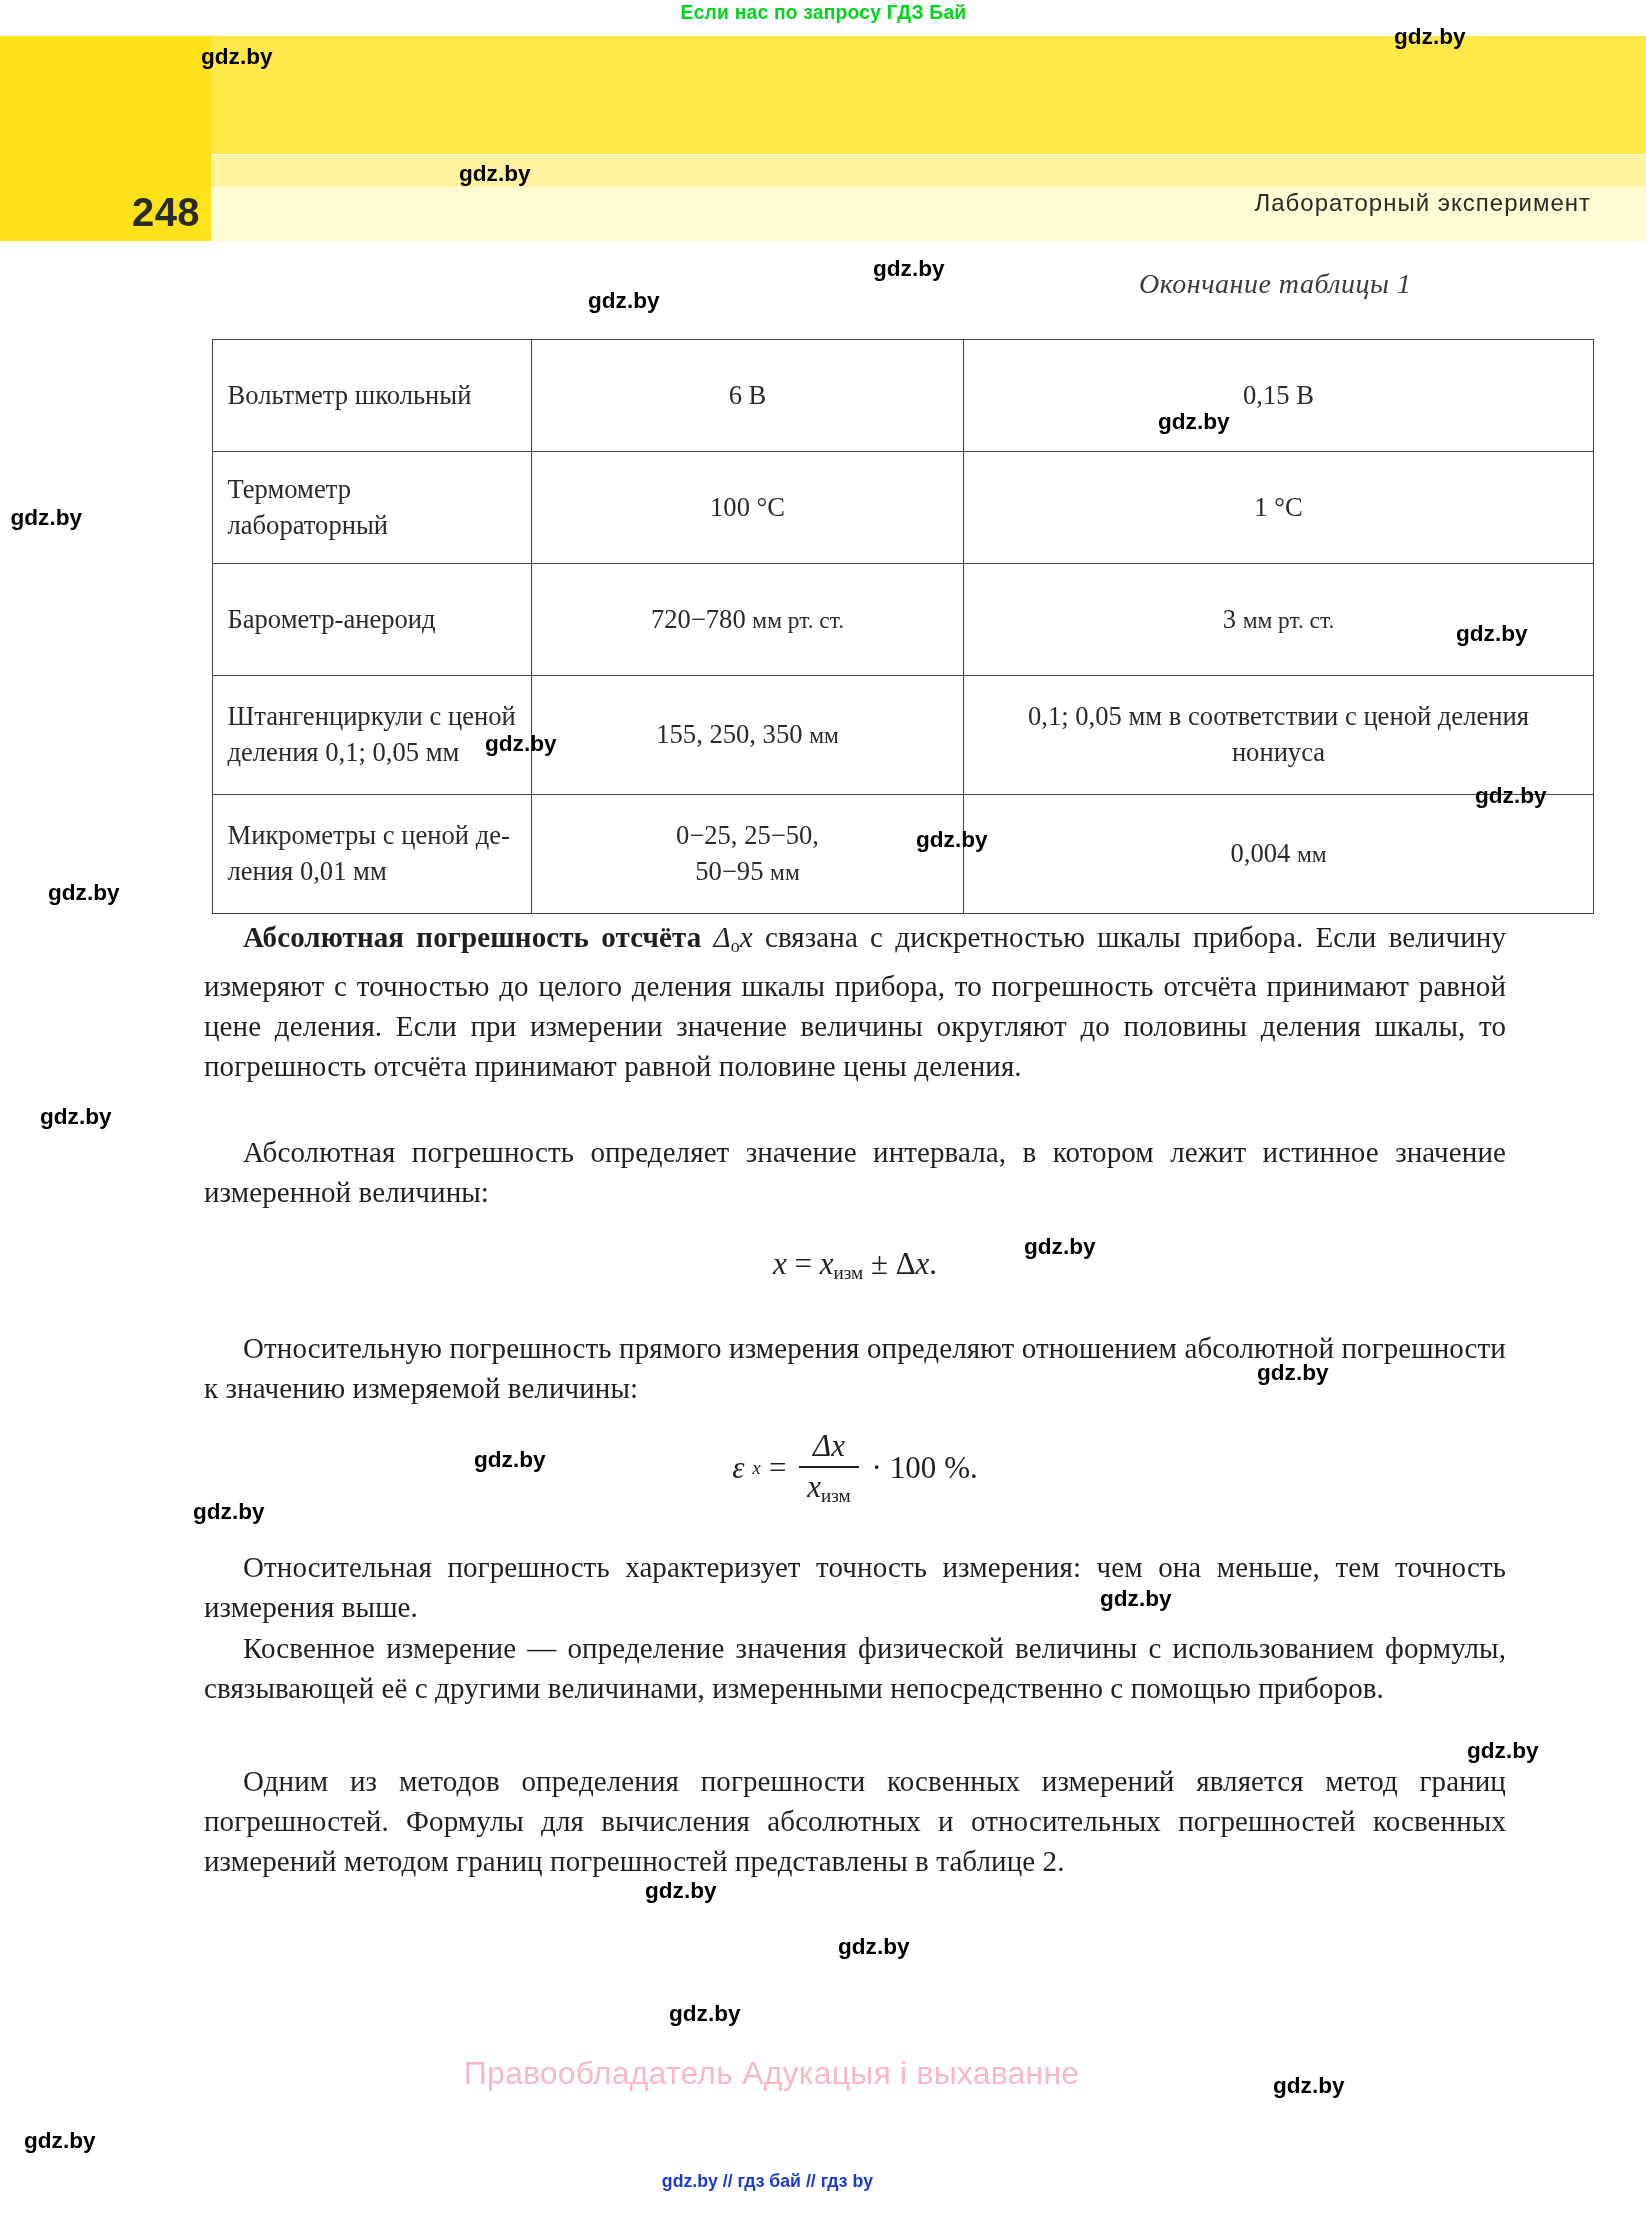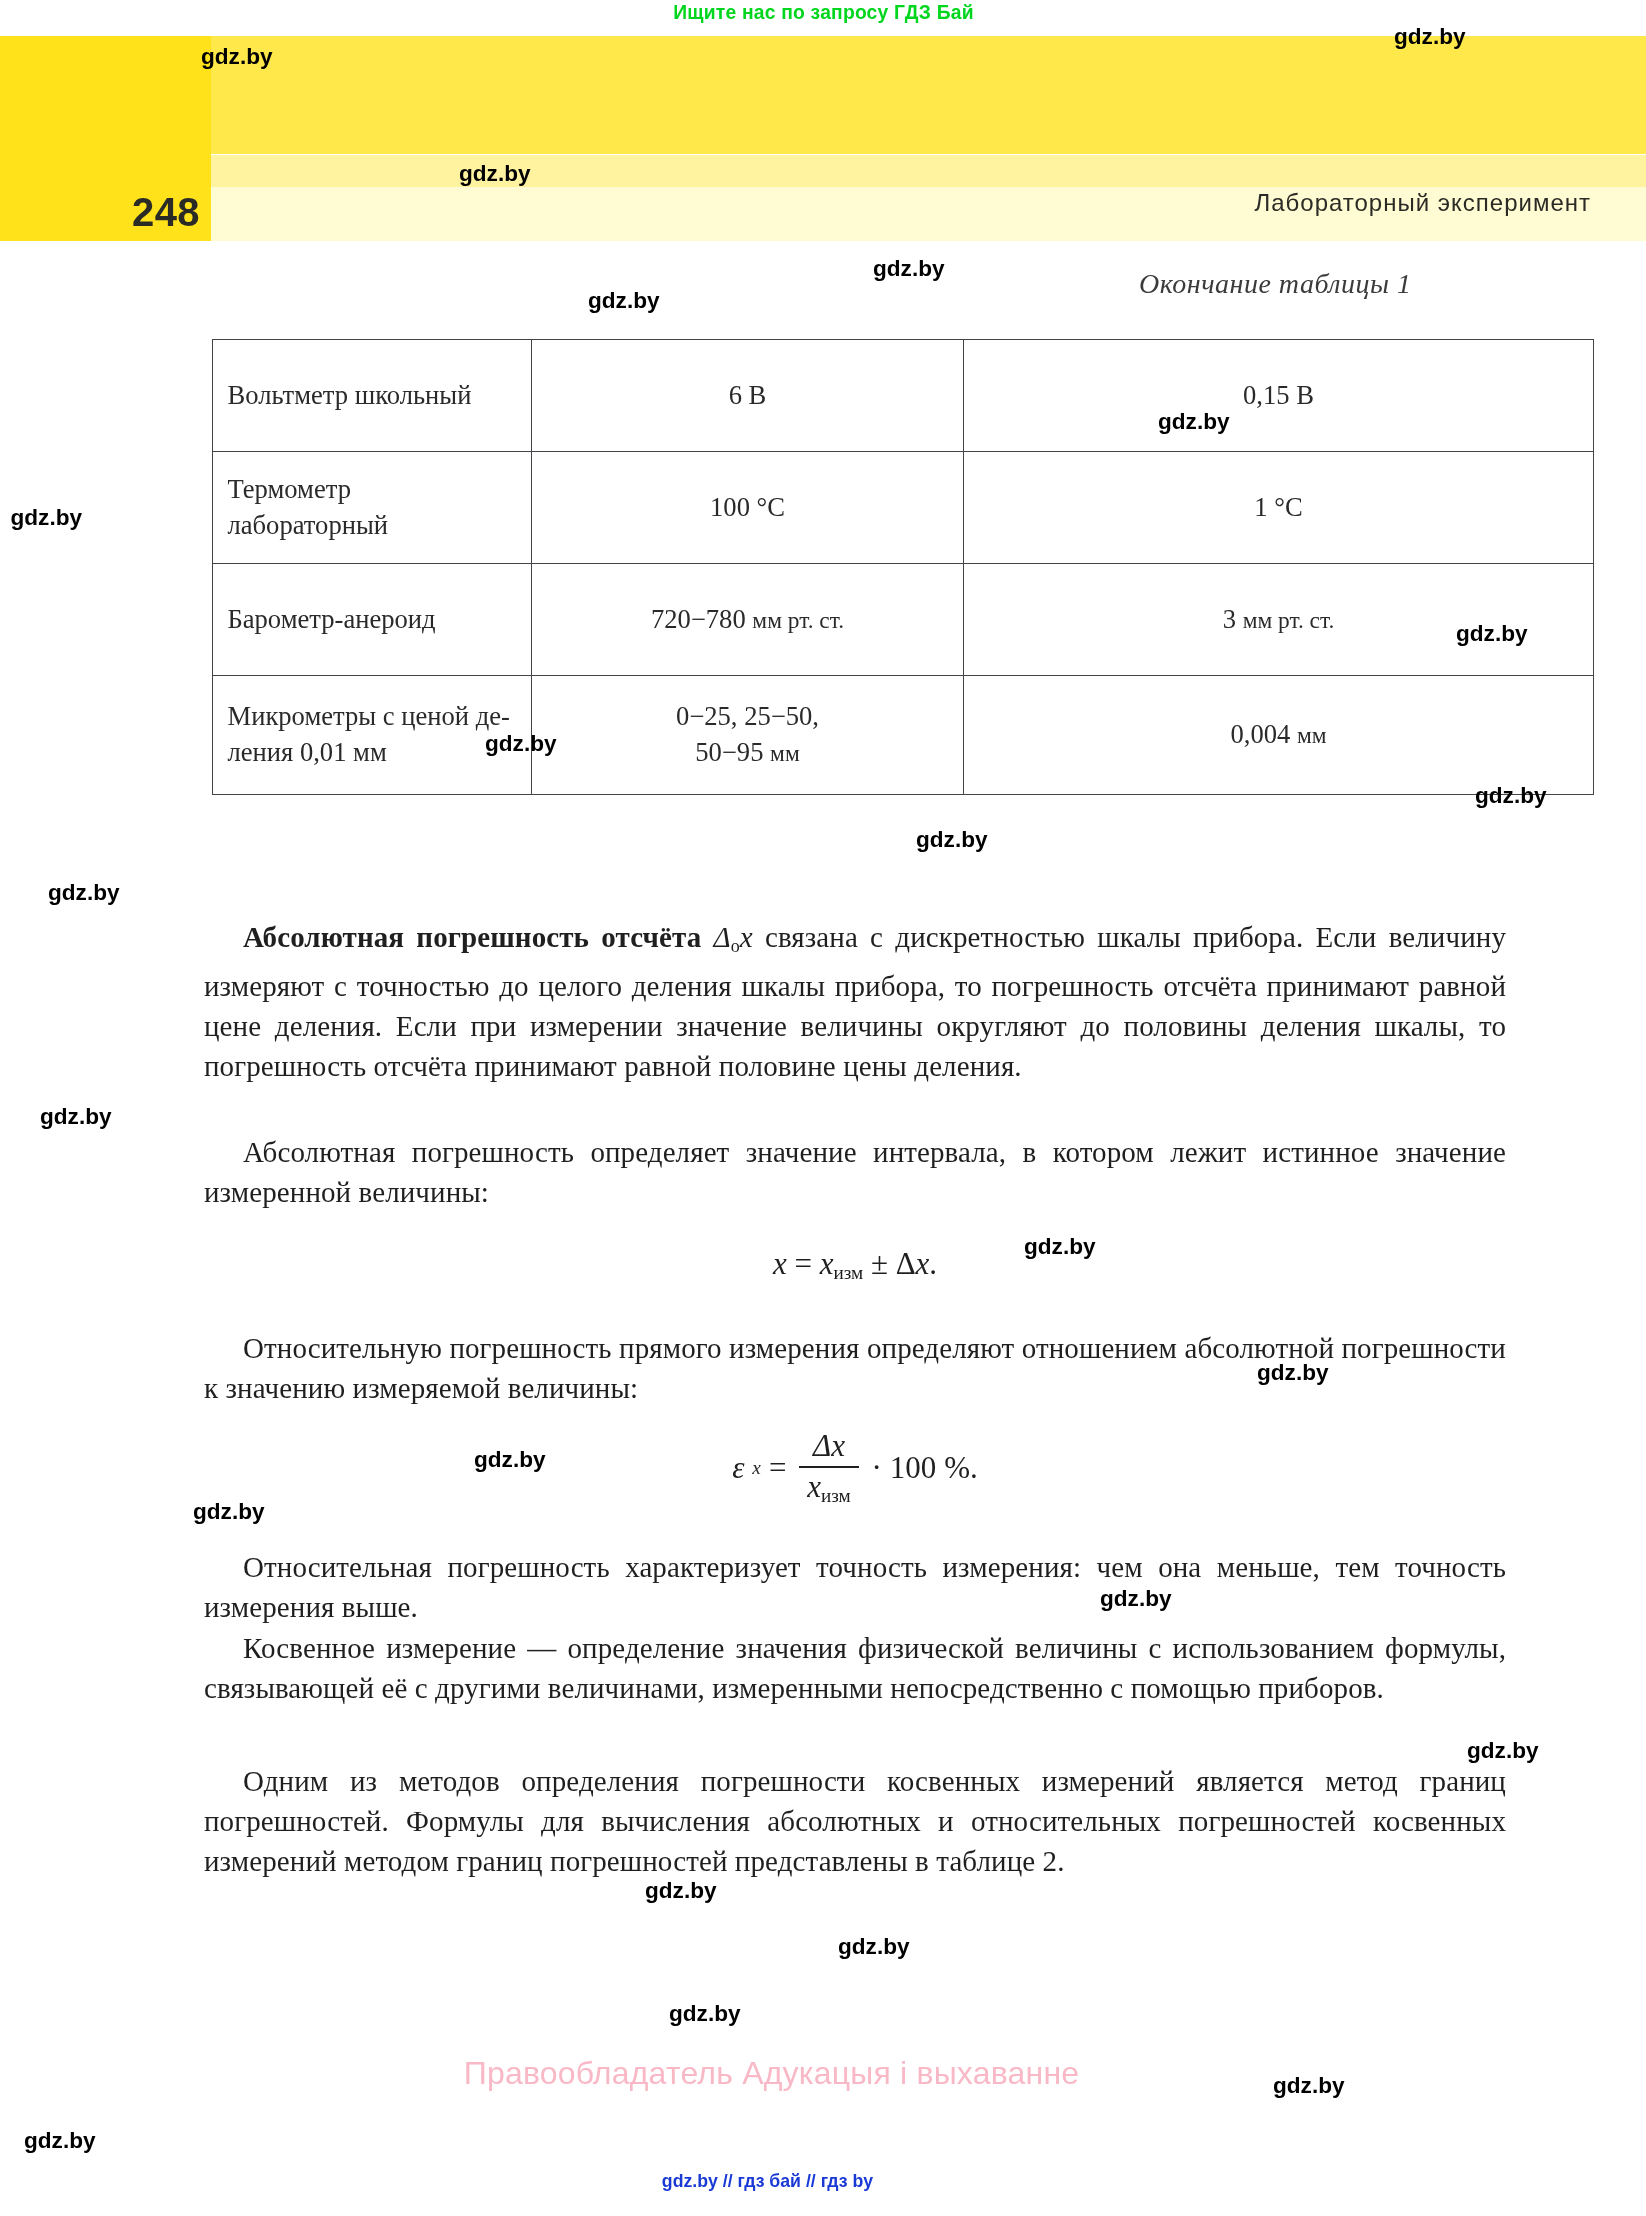--- a/index.html
+++ b/index.html
@@ -198,21 +198,21 @@
     position: absolute;
     font-family: "Liberation Sans", sans-serif;
     font-weight: 700;
     color: #000000;
     white-space: nowrap;
   }
 </style>
 </head>
 <body>
 
-<div class="promo-line">Ищите нас по запросу ГДЗ Бай</div>
+<div class="promo-line">Если нас по запросу ГДЗ Бай</div>
 
 <div class="header-band band-a"></div>
 <div class="header-band band-b"></div>
 <div class="header-band band-c"></div>
 <div class="page-tab"></div>
 <div class="page-number">248</div>
 <div class="header-title">Лабораторный эксперимент</div>
 
 <div class="table-caption">Окончание таблицы 1</div>
 
@@ -225,20 +225,25 @@
     </tr>
     <tr>
       <td class="c-name r-tall">Термометр лабораторный</td>
       <td class="c-range r-tall">100 °C</td>
       <td class="c-err r-tall">1 °C</td>
     </tr>
     <tr>
       <td class="c-name r-tall">Барометр-анероид</td>
       <td class="c-range r-tall"><span>720−780</span> <span class="small-u">мм рт. ст.</span></td>
       <td class="c-err r-tall"><span>3</span> <span class="small-u">мм рт. ст.</span></td>
+    </tr>
+    <tr>
+      <td class="c-name r-xtall">Штангенциркули с ценой деления 0,1; 0,05 мм</td>
+      <td class="c-range r-xtall"><span>155, 250, 350</span> <span class="small-u">мм</span></td>
+      <td class="c-err r-xtall">0,1; 0,05 мм в соответствии с ценой деления нониуса</td>
     </tr>
     <tr>
       <td class="c-name r-xtall">Микрометры с ценой де-ления 0,01 мм</td>
       <td class="c-range r-xtall">
         <span>0−25, 25−50,</span><br>
         <span>50−95</span> <span class="small-u">мм</span>
       </td>
       <td class="c-err r-xtall"><span>0,004</span> <span class="small-u">мм</span></td>
     </tr>
   </tbody>

